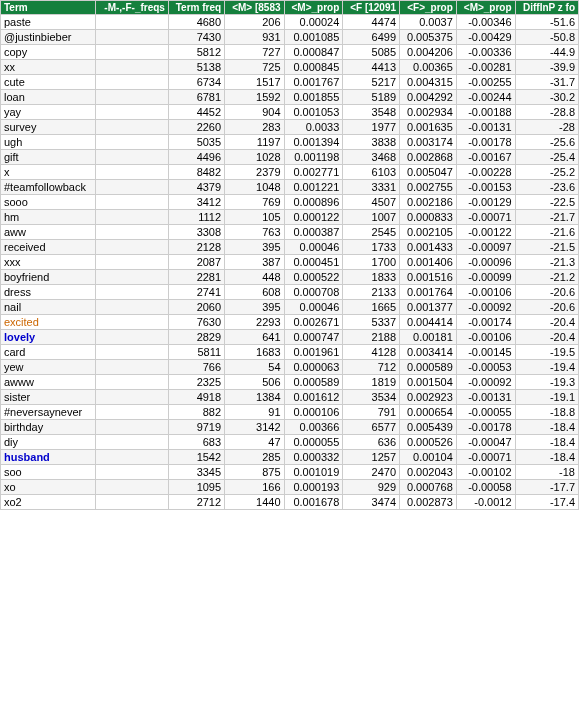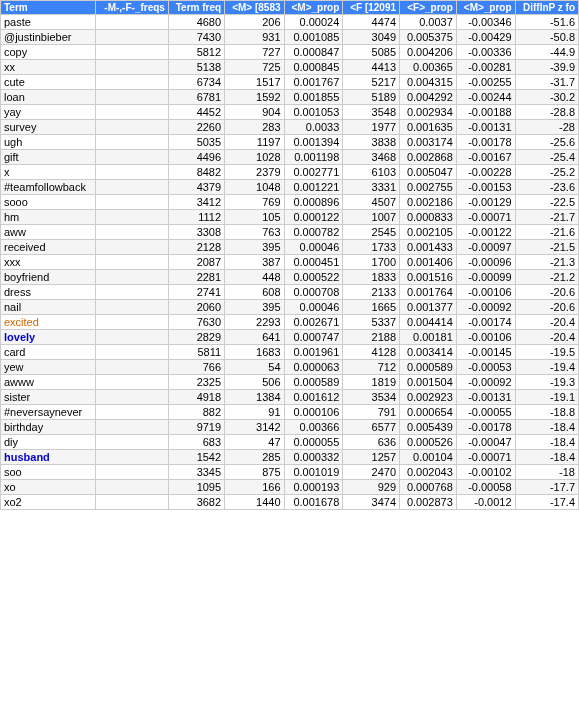--- a/index.html
+++ b/index.html
@@ -16,21 +16,21 @@
     th, td {
       border: 1px solid #ccc;
       padding: 1px 3px;
       white-space: nowrap;
       text-align: right;
     }
     th:first-child, td:first-child {
       text-align: left;
     }
     thead tr {
-      background: #3b82f6;
+      background: #15803d;
       color: #fff;
     }
     thead th {
       font-weight: bold;
       font-size: 10px;
     }
     tbody tr:nth-child(odd) {
       background: #fff;
     }
     tbody tr:nth-child(even) {
@@ -73,21 +73,21 @@
         <td>0.0037</td>
         <td>-0.00346</td>
         <td>-51.6</td>
       </tr>
       <tr>
         <td>@justinbieber</td>
         <td></td>
         <td>7430</td>
         <td>931</td>
         <td>0.001085</td>
-        <td>3049</td>
+        <td>6499</td>
         <td>0.005375</td>
         <td>-0.00429</td>
         <td>-50.8</td>
       </tr>
       <tr>
         <td>copy</td>
         <td></td>
         <td>5812</td>
         <td>727</td>
         <td>0.000847</td>
@@ -215,21 +215,21 @@
         <td>1007</td>
         <td>0.000833</td>
         <td>-0.00071</td>
         <td>-21.7</td>
       </tr>
       <tr>
         <td>aww</td>
         <td></td>
         <td>3308</td>
         <td>763</td>
-        <td>0.000782</td>
+        <td>0.000387</td>
         <td>2545</td>
         <td>0.002105</td>
         <td>-0.00122</td>
         <td>-21.6</td>
       </tr>
       <tr>
         <td>received</td>
         <td></td>
         <td>2128</td>
         <td>395</td>
@@ -411,21 +411,21 @@
         <td>166</td>
         <td>0.000193</td>
         <td>929</td>
         <td>0.000768</td>
         <td>-0.00058</td>
         <td>-17.7</td>
       </tr>
       <tr>
         <td>xo2</td>
         <td></td>
-        <td>3682</td>
+        <td>2712</td>
         <td>1440</td>
         <td>0.001678</td>
         <td>3474</td>
         <td>0.002873</td>
         <td>-0.0012</td>
         <td>-17.4</td>
       </tr>
     </tbody>
 </table>
 

